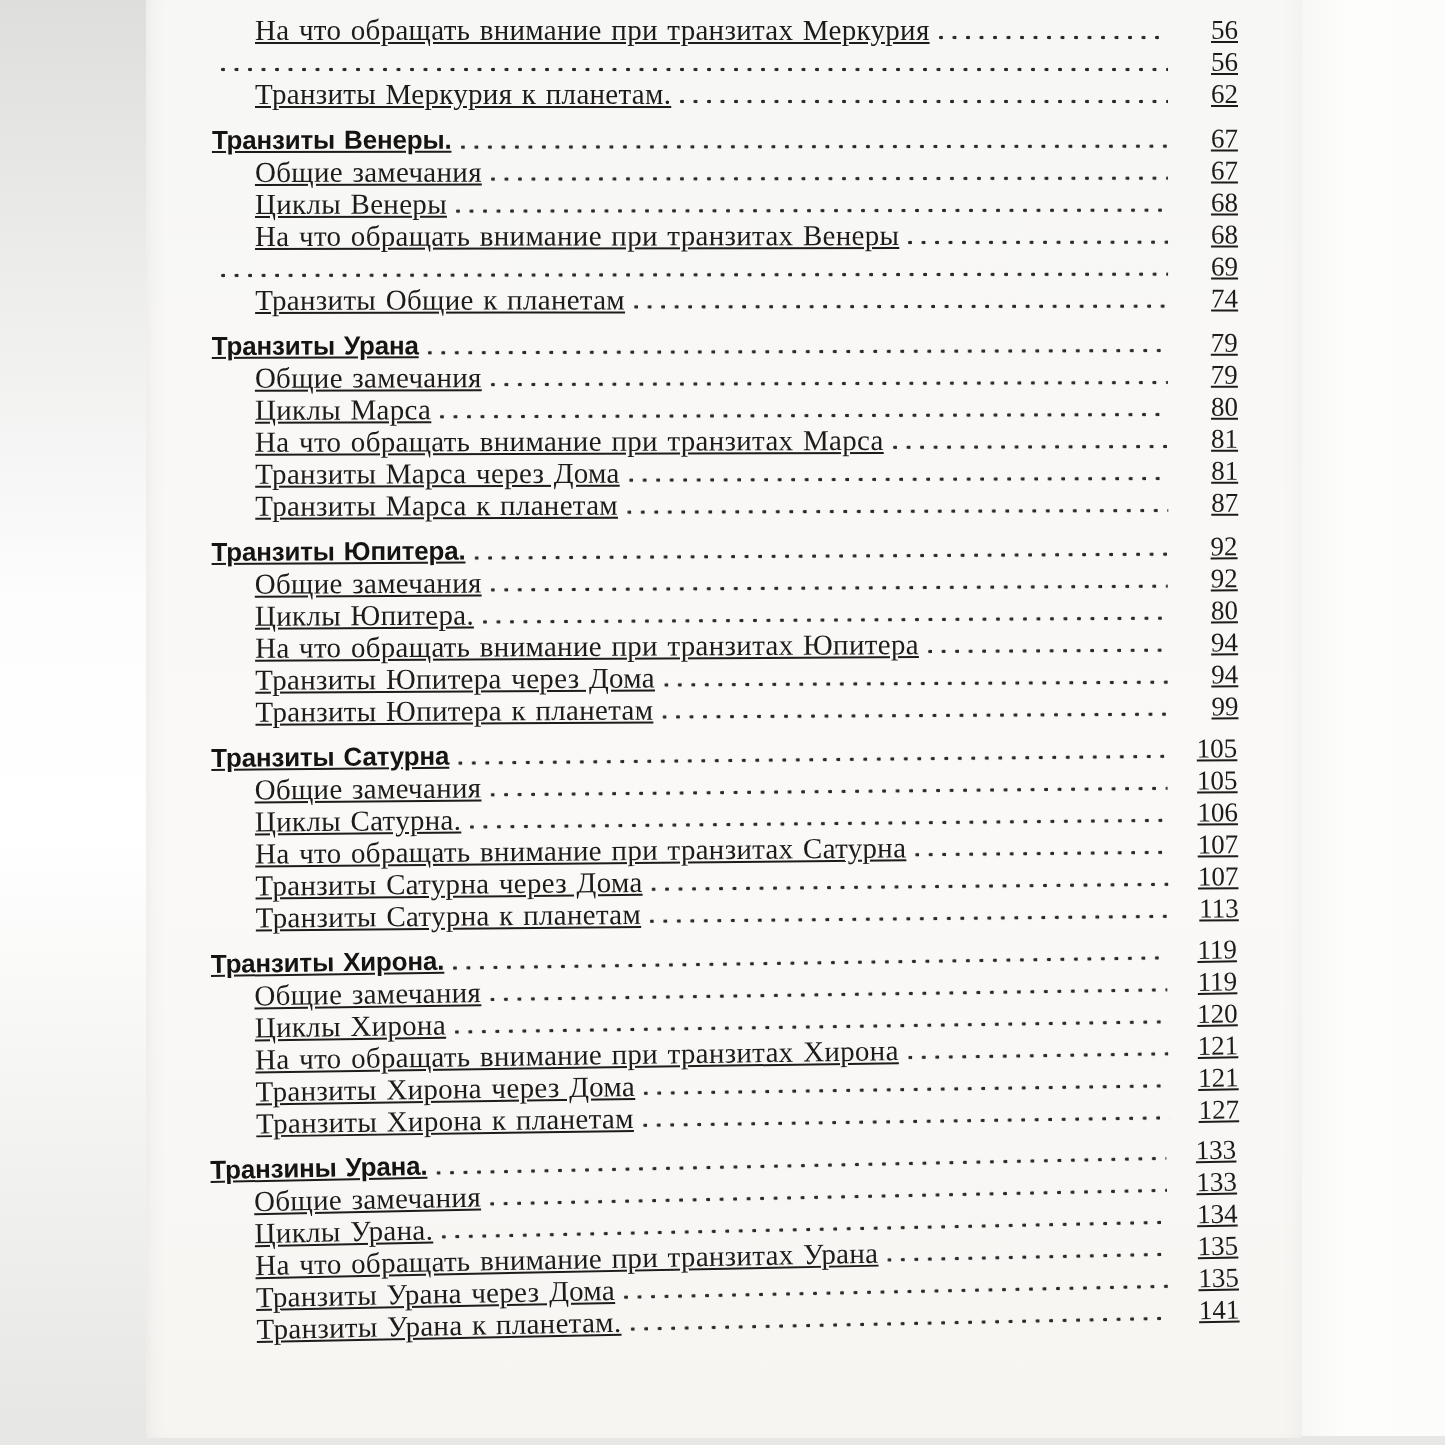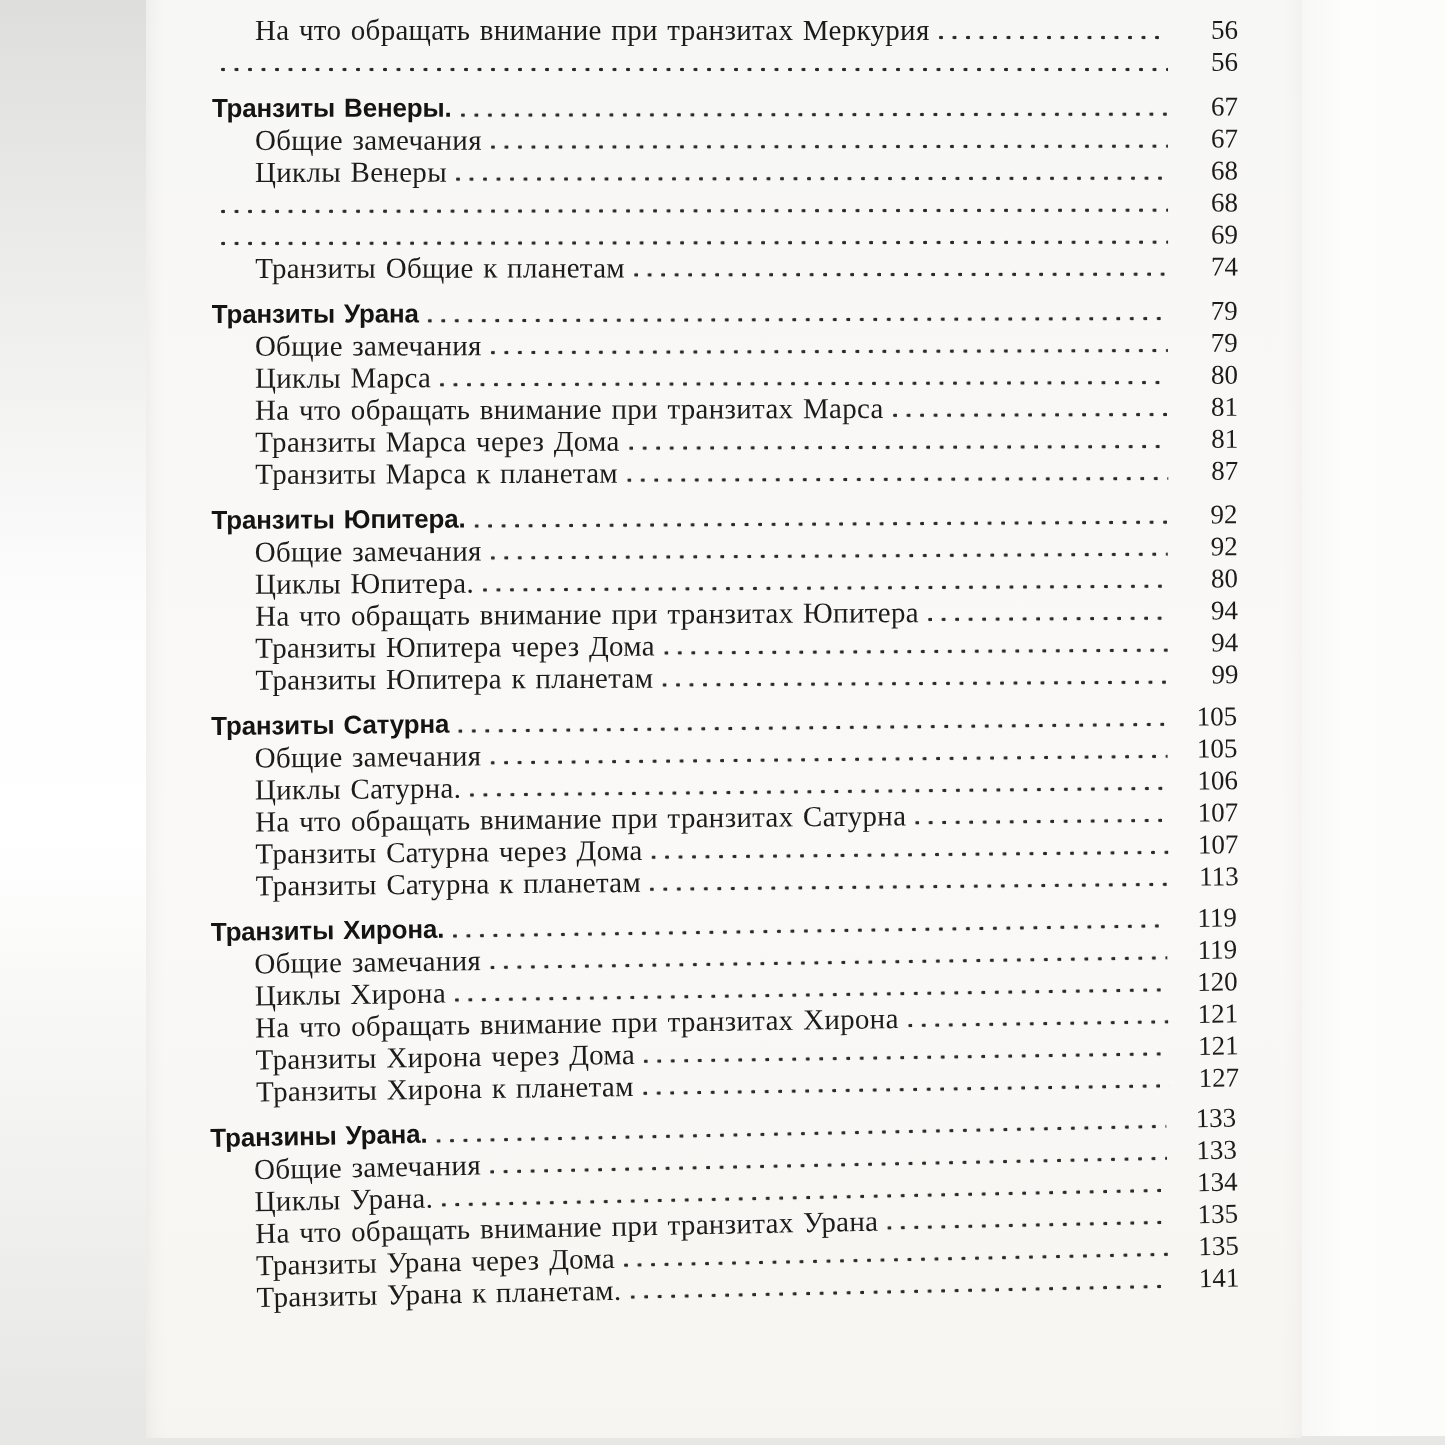--- a/index.html
+++ b/index.html
@@ -50,20 +50,21 @@
     height: 1448px;
     background: linear-gradient(180deg, #f7f7f5 0%, #f9f8f6 35%, #faf9f7 60%, #f6f5f2 100%);
     box-shadow: inset 14px 0 26px -18px rgba(0,0,0,0.10), inset -20px 0 30px -24px rgba(0,0,0,0.06);
   }
   .toc {
     position: absolute;
     left: 66px;
     top: 24px;
     width: 1026px;
     color: #1d1c1b;
+    text-decoration: underline;
   }
   .toc-section { transform-origin: 0 50%; }
   .toc-section.s1 { transform: rotate(-0.08deg); }
   .toc-section.s2 { transform: rotate(-0.18deg); }
   .toc-section.s3 { transform: rotate(-0.32deg); }
   .toc-section.s4 { transform: rotate(-0.55deg); }
   .toc-section.s5 { transform: rotate(-0.82deg); }
   .toc-section.s6 { transform: rotate(-1.15deg); }
   .toc-section + .toc-section { margin-top: 14px; }
   .toc-row {
@@ -121,38 +122,44 @@
         <div class="toc-section s0">
           <div class="toc-row entry">
             <span class="toc-label">На что обращать внимание при транзитах Меркурия</span>
             <span class="toc-dots"></span>
             <span class="toc-page">56</span>
           </div>
           <div class="toc-row entry">
             <span class="toc-dots"></span>
             <span class="toc-page">56</span>
           </div>
+          <div class="toc-row entry">
+            <span class="toc-label">Транзиты Меркурия к планетам.</span>
+            <span class="toc-dots"></span>
+            <span class="toc-page">62</span>
+          </div>
         </div>
         <div class="toc-section s1">
           <div class="toc-row heading">
             <span class="toc-label">Транзиты Венеры.</span>
             <span class="toc-dots"></span>
             <span class="toc-page">67</span>
           </div>
           <div class="toc-row entry">
             <span class="toc-label">Общие замечания</span>
             <span class="toc-dots"></span>
             <span class="toc-page">67</span>
           </div>
           <div class="toc-row entry">
             <span class="toc-label">Циклы Венеры</span>
             <span class="toc-dots"></span>
             <span class="toc-page">68</span>
           </div>
           <div class="toc-row entry">
+            <span class="toc-label">На что обращать внимание при транзитах Венеры</span>
             <span class="toc-dots"></span>
             <span class="toc-page">68</span>
           </div>
           <div class="toc-row entry">
             <span class="toc-dots"></span>
             <span class="toc-page">69</span>
           </div>
           <div class="toc-row entry">
             <span class="toc-label">Транзиты Общие к планетам</span>
             <span class="toc-dots"></span>

